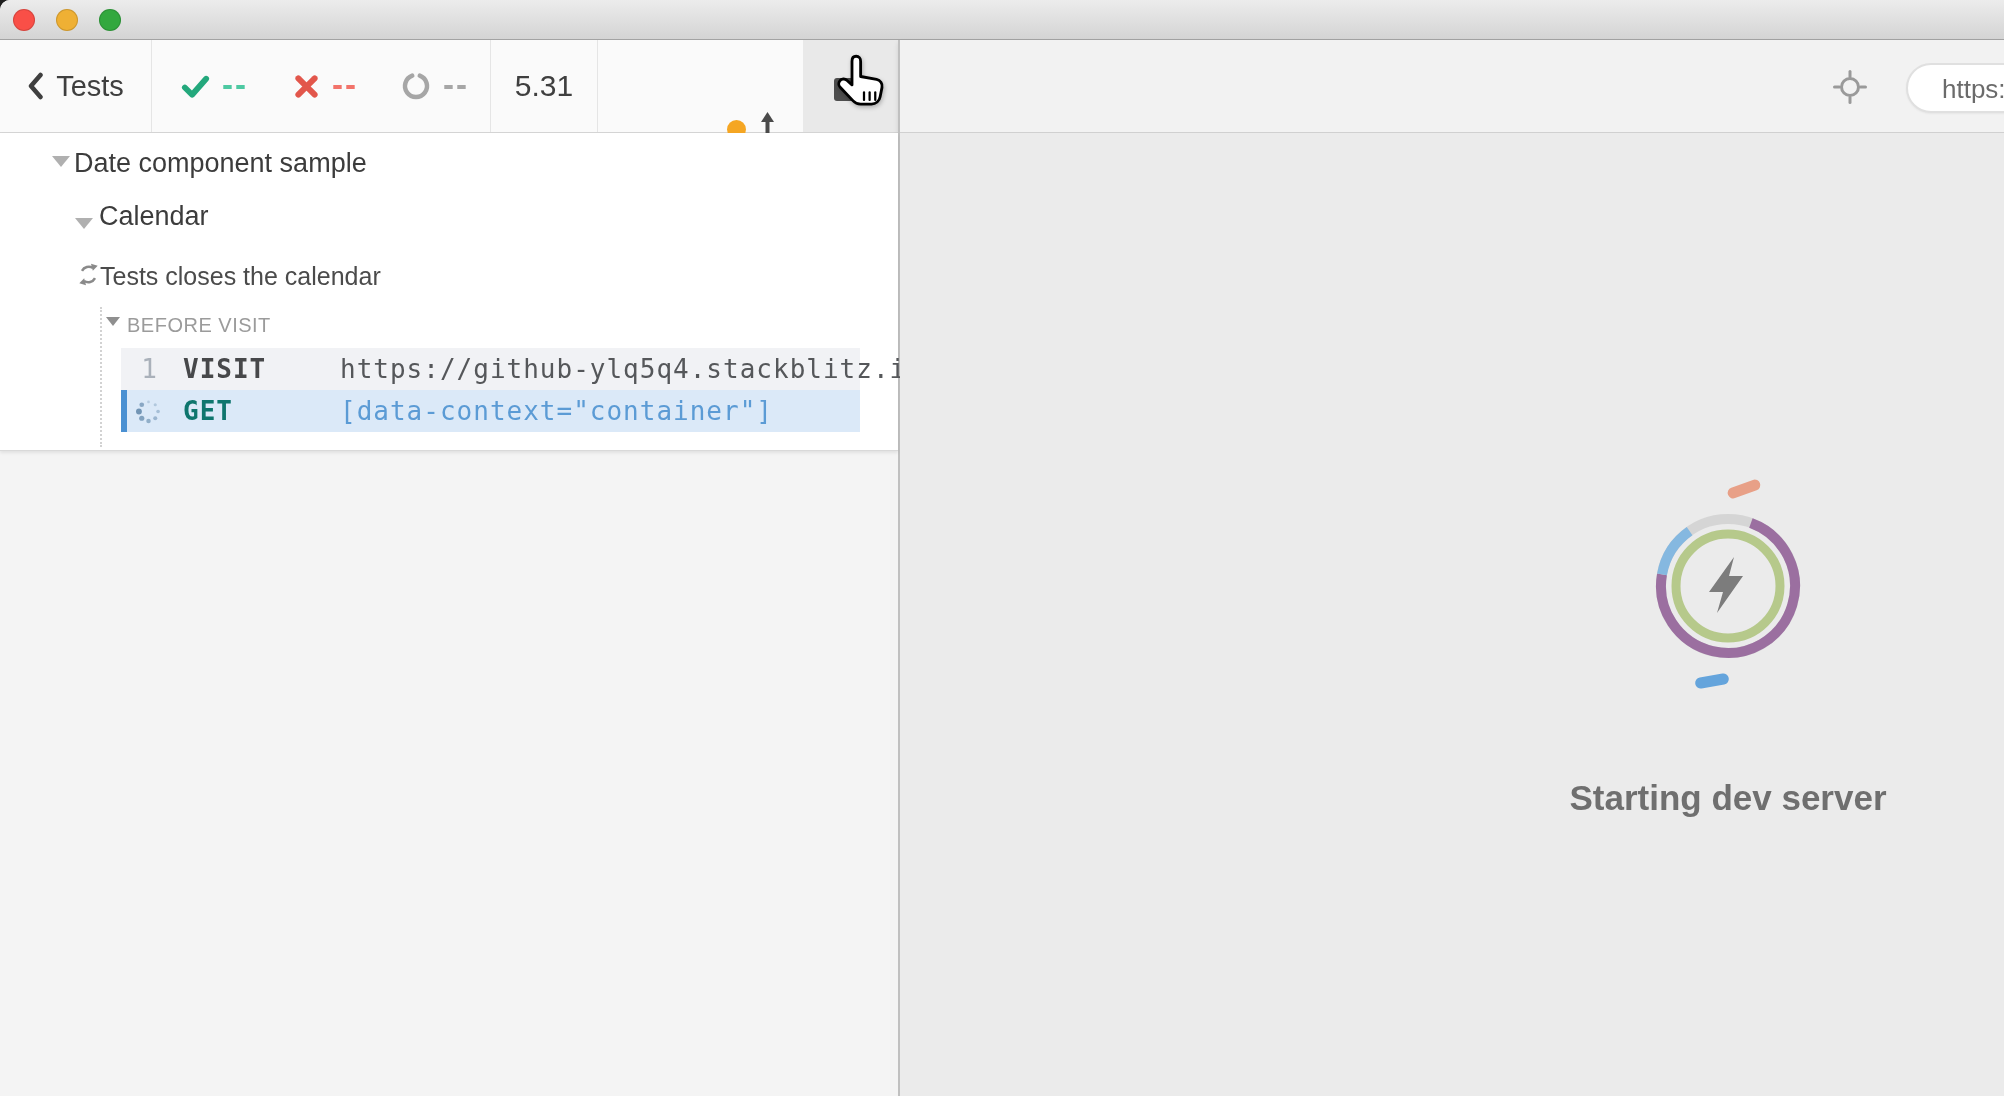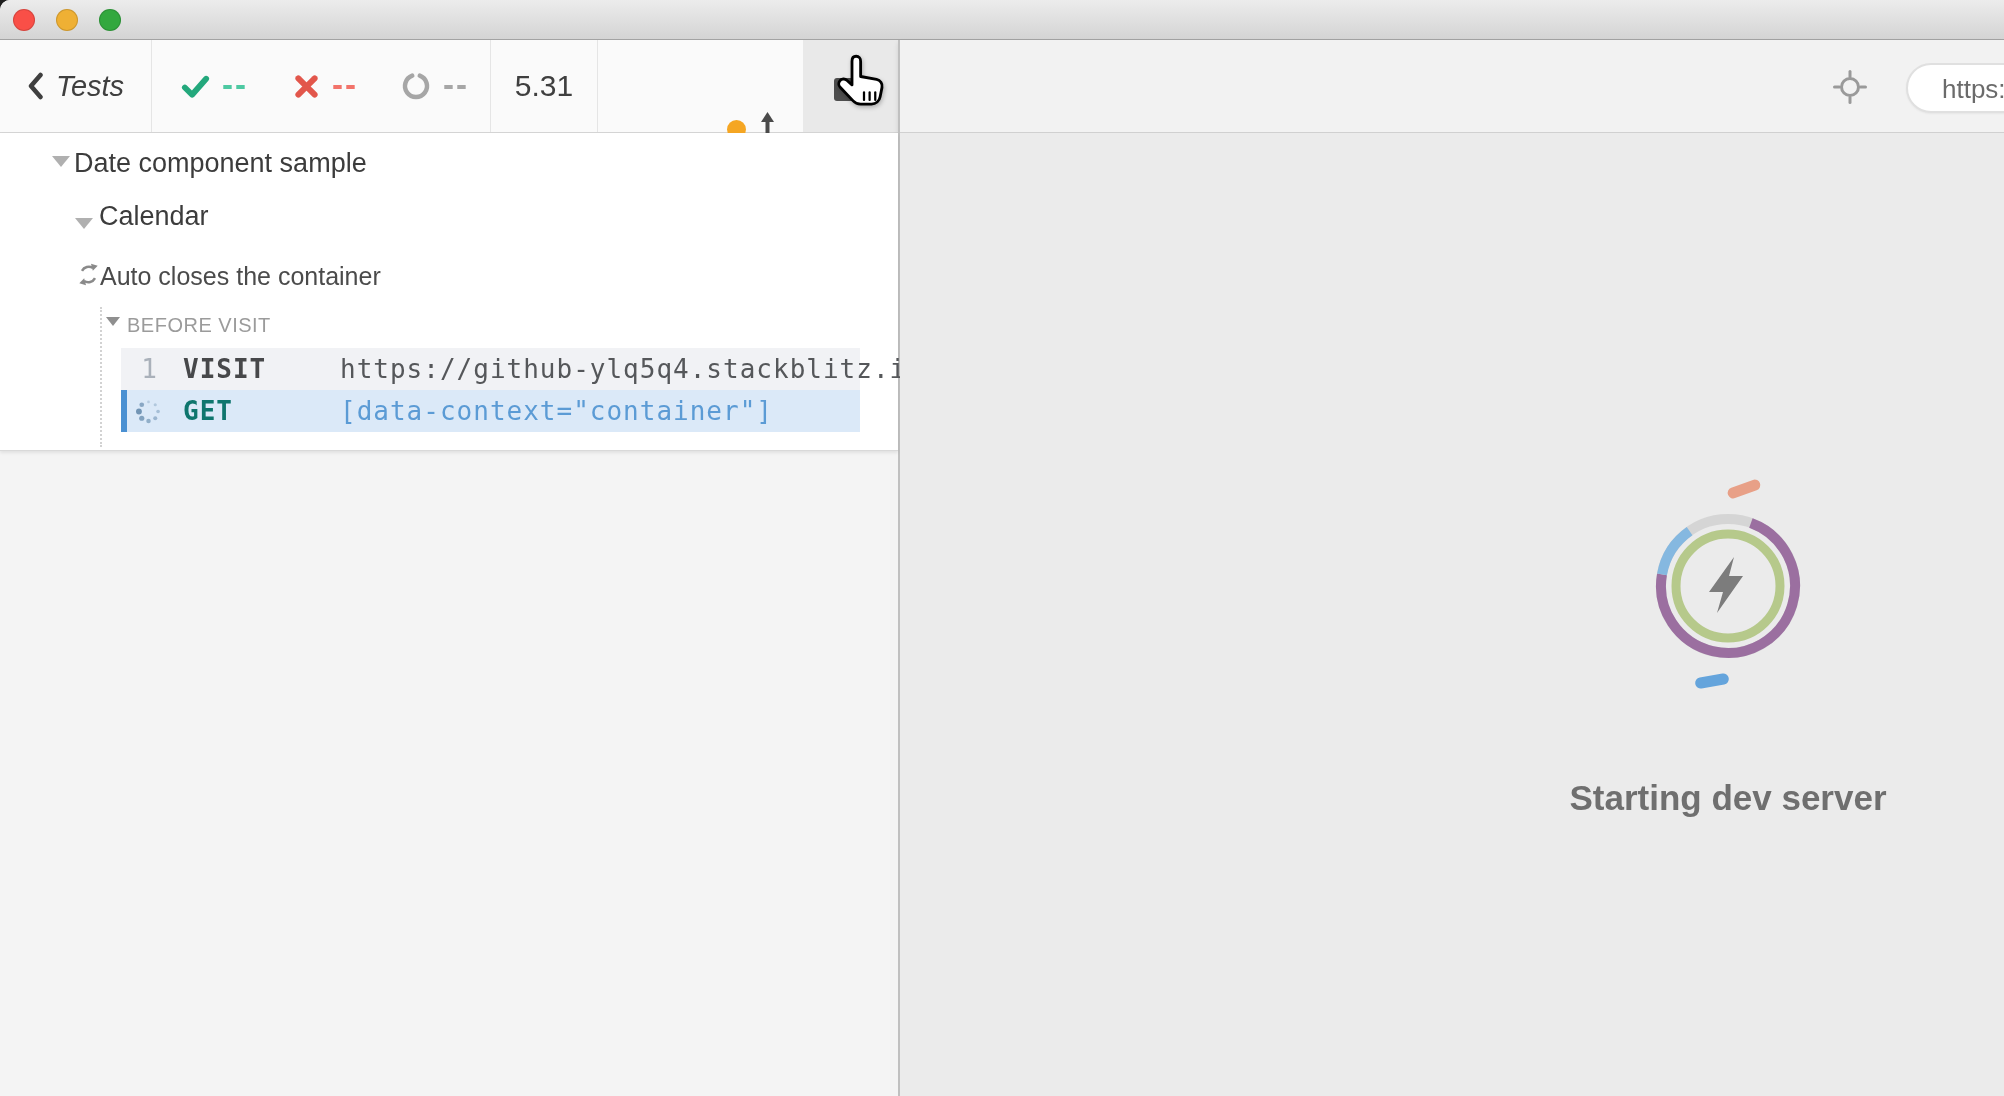--- a/index.html
+++ b/index.html
@@ -16,21 +16,21 @@
              line-height:38px;font-size:24px;font-weight:600;color:#262626;white-space:nowrap;}
 
   
   .toolbar{position:absolute;left:0;top:40px;width:100%;height:93px;}
   .toolbar-left{position:absolute;left:0;top:0;width:898px;height:93px;background:#fafafa;
                 border-bottom:1px solid #d5d5d5;box-sizing:border-box;}
   .toolbar-right{position:absolute;left:898px;top:0;right:0;height:93px;background:#f2f2f2;
                  border-bottom:1px solid #d0d0d0;box-sizing:border-box;
                  box-shadow:0 3px 5px rgba(0,0,0,.10);}
   .back-btn{position:absolute;left:0;top:0;width:152px;height:92px;display:flex;align-items:center;
-            justify-content:center;gap:12px;border-right:1px solid #e5e5e5;box-sizing:border-box;cursor:pointer;font-style:italic;}
+            justify-content:center;gap:12px;border-right:1px solid #e5e5e5;box-sizing:border-box;cursor:pointer;}
   .back-btn span{font-size:29px;color:#3f3f3f;}
   .stat{position:absolute;top:0;height:92px;display:flex;align-items:center;gap:11px;}
   .stat-passed{left:180px;} .stat-failed{left:292px;} .stat-pending{left:400px;}
   .stat .dash{font-weight:700;font-size:33px;letter-spacing:2px;line-height:1;position:relative;top:-2px;}
   .duration{position:absolute;left:490px;top:0;width:108px;height:92px;display:flex;align-items:center;
             justify-content:center;font-size:30px;color:#3f3f3f;
             border-left:1px solid #e5e5e5;border-right:1px solid #e5e5e5;box-sizing:border-box;}
   .scroll-dot{position:absolute;left:727px;top:80px;width:19px;height:19px;border-radius:50%;}
   .v-arrows{position:absolute;left:756px;top:72px;}
   .viewport-btn{position:absolute;left:803px;top:0;width:95px;height:92px;background:#e9e9e9;cursor:pointer;}
@@ -164,21 +164,21 @@
       <div class="suite-label" style="left:99px;top:68px;">Calendar</div>
 
       <svg width="23" height="23" viewBox="0 0 24 24" style="position:absolute;left:77px;top:130px;">
         <g fill="none" stroke="#8a8a8a" stroke-width="2.6">
           <path d="M5.2 8.2 A8 8 0 0 1 16.6 5.2"></path>
           <path d="M18.8 15.8 A8 8 0 0 1 7.4 18.8"></path>
         </g>
         <polygon points="14.6,0.8 21.6,2.9 16.5,8.1" fill="#8a8a8a"></polygon>
         <polygon points="9.4,23.2 2.4,21.1 7.5,15.9" fill="#8a8a8a"></polygon>
       </svg>
-      <div class="test-label" style="left:100px;top:129px;">Auto closes the container</div>
+      <div class="test-label" style="left:100px;top:129px;">Tests closes the calendar</div>
 
       <div class="caret caret-sm" style="left:106px;top:184px;"></div>
       <div class="hook-label" style="left:127px;top:181px;">BEFORE VISIT</div>
 
       <div class="hook-line"></div>
 
       <div class="commands">
 
         <div class="cmd-row passed">
           <span class="cmd-num">1</span>

